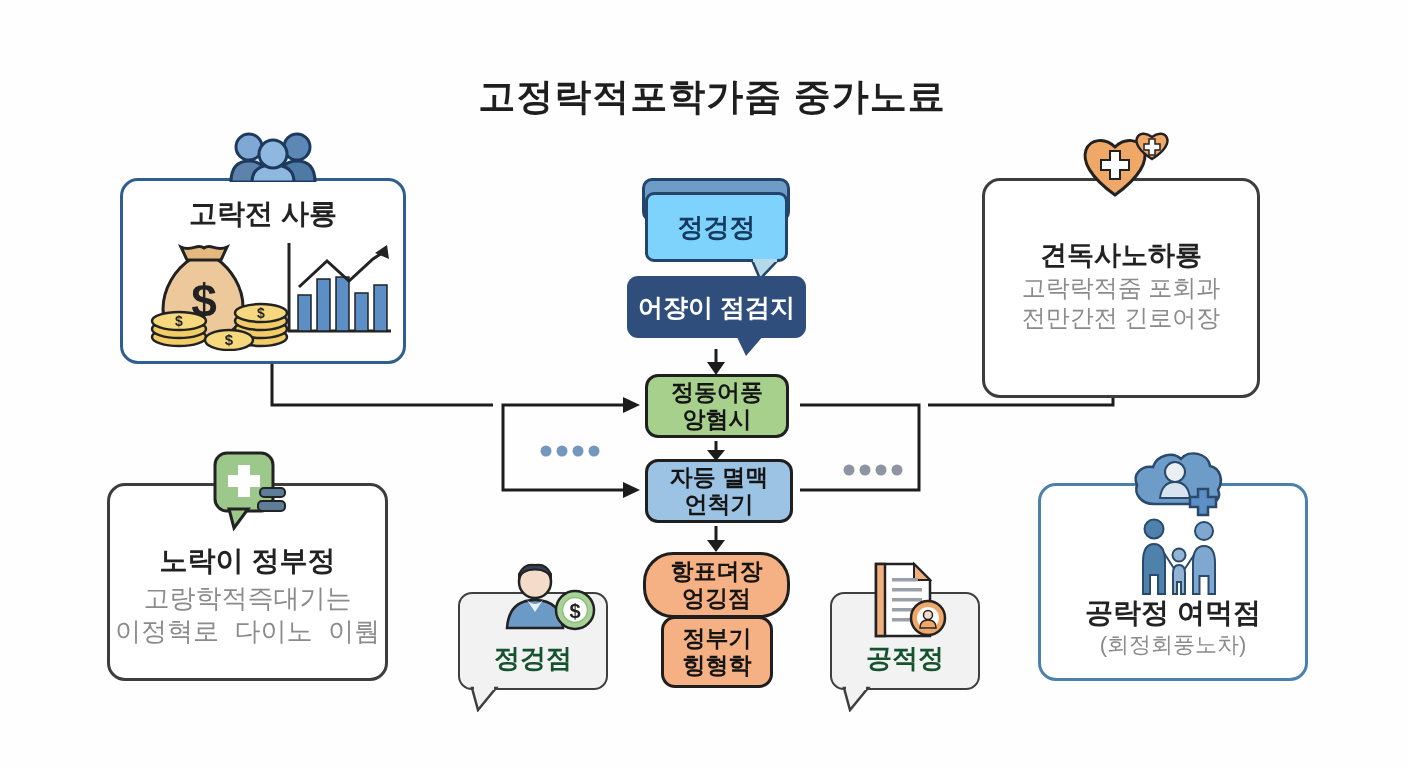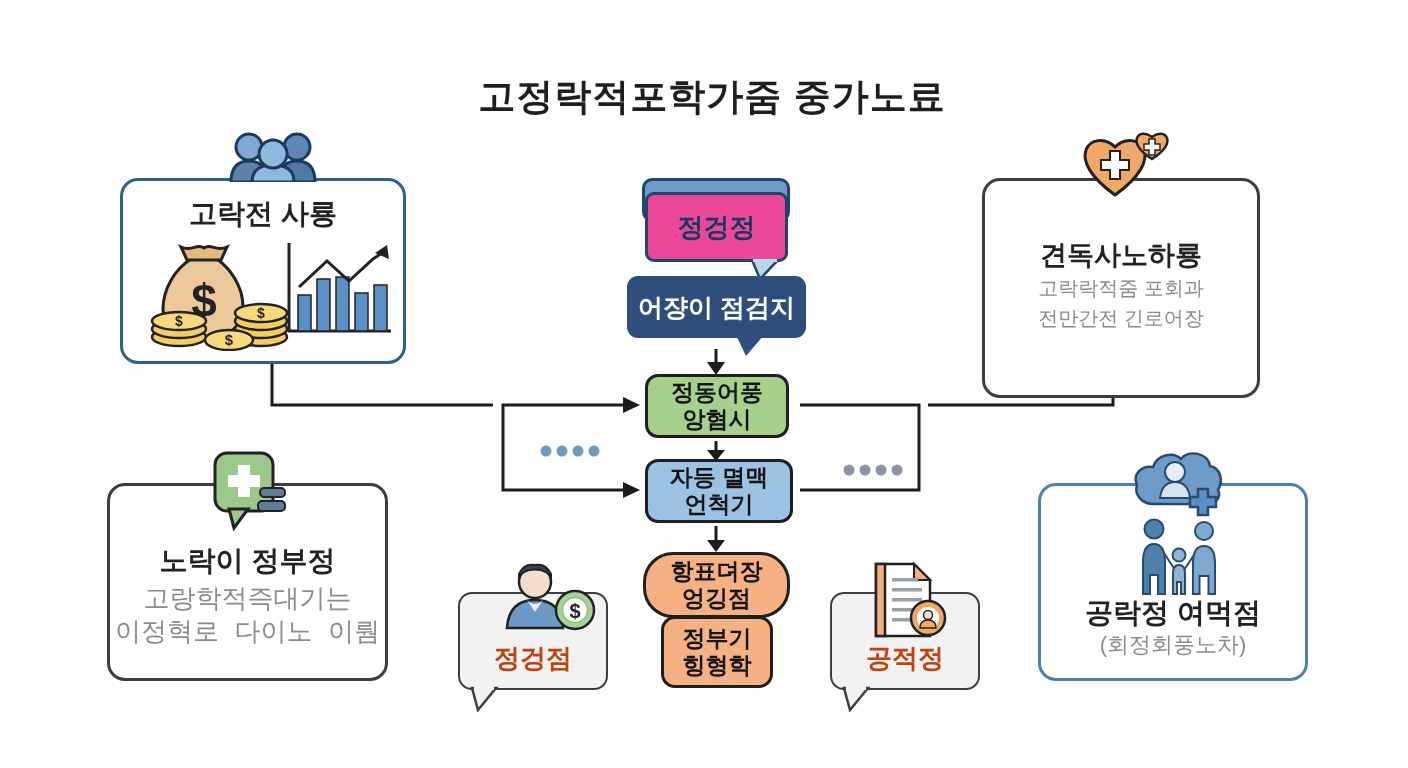--- a/index.html
+++ b/index.html
@@ -7,42 +7,42 @@
           font-family:"Liberation Sans","DejaVu Sans",sans-serif;color:#1f1f1f;padding-left:16px;}
   .abs{position:absolute;}
   #main-title{left:0;right:0;top:72px;text-align:center;font-size:37px;font-weight:800;
               letter-spacing:1px;color:#1e1e1e;}
   
   .info-box{background:#ffffff;border-radius:18px;box-sizing:border-box;}
   .b-blue{border:3px solid #2e5f8f;}
   .b-gray{border:3px solid #3d3d3d;}
   .b-steel{border:3px solid #4a82ad;}
   .info-title{font-weight:800;font-size:27px;text-align:center;color:#222;}
-  .info-desc{font-size:20px;line-height:30px;text-align:center;color:#8b8b8b;font-weight:500;}
+  .info-desc{font-size:24px;line-height:30px;text-align:center;color:#8b8b8b;font-weight:500;}
   
   .flow-step{box-sizing:border-box;border:3px solid #1f1f1f;text-align:center;
              font-weight:800;font-size:23px;line-height:27px;display:flex;
              flex-direction:column;justify-content:center;color:#151515;}
   #memo-band{left:642px;top:178px;width:148px;height:44px;background:#6d9cc6;
              border:3px solid #24456b;border-radius:10px;box-sizing:border-box;}
-  #memo-panel{left:645px;top:192px;width:143px;height:70px;background:#ec4899;
+  #memo-panel{left:645px;top:192px;width:143px;height:70px;background:#7dd3fc;
               border:3px solid #24456b;border-radius:9px;box-sizing:border-box;
               display:flex;align-items:center;justify-content:center;
               font-size:26px;font-weight:800;color:#17395e;text-align:right;}
   #checkpoint-bubble{left:627px;top:276px;width:179px;height:62px;background:#2f4e7c;
               border-radius:11px;display:flex;align-items:center;justify-content:center;
               font-size:25px;font-weight:800;color:#ffffff;}
   #step-green{left:645px;top:374px;width:144px;height:64px;background:#a8d08d;border-radius:13px;}
   #step-blue{left:645px;top:459px;width:148px;height:64px;background:#9cc3e4;border-radius:13px;}
   #step-orange-top{left:643px;top:552px;width:147px;height:66px;background:#f5b183;border-radius:30px;}
   #step-orange-bottom{left:661px;top:616px;width:112px;height:72px;background:#f5b183;border-radius:14px;}
   
   .callout{background:#f2f2f2;border:2.5px solid #3f3f3f;border-radius:14px;box-sizing:border-box;}
   .callout-label{position:absolute;left:0;right:0;bottom:12px;text-align:center;
-                 font-size:26px;font-weight:800;color:#c2410c;}
+                 font-size:26px;font-weight:800;color:#14532d;}
   svg{display:block;}
 </style>
 </head>
 <body>
 
 <div id="canvas">
 
   <svg class="abs" style="left:0;top:0;" width="1408" height="768" viewBox="0 0 1408 768">
     <g fill="none" stroke="#1c1c1c" stroke-width="3">
 

